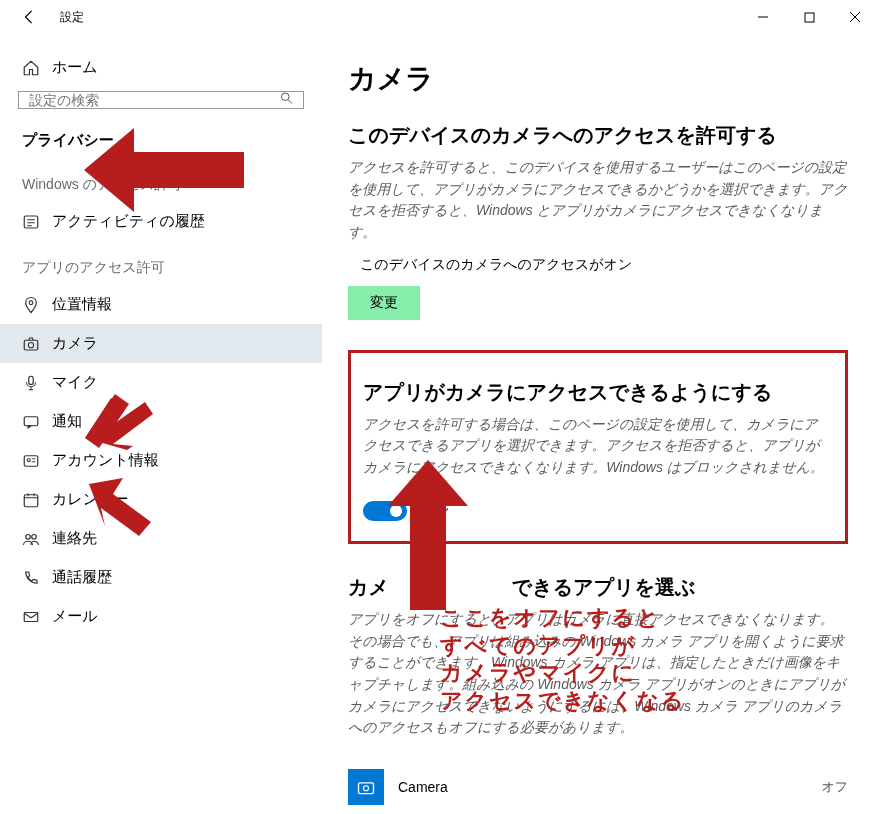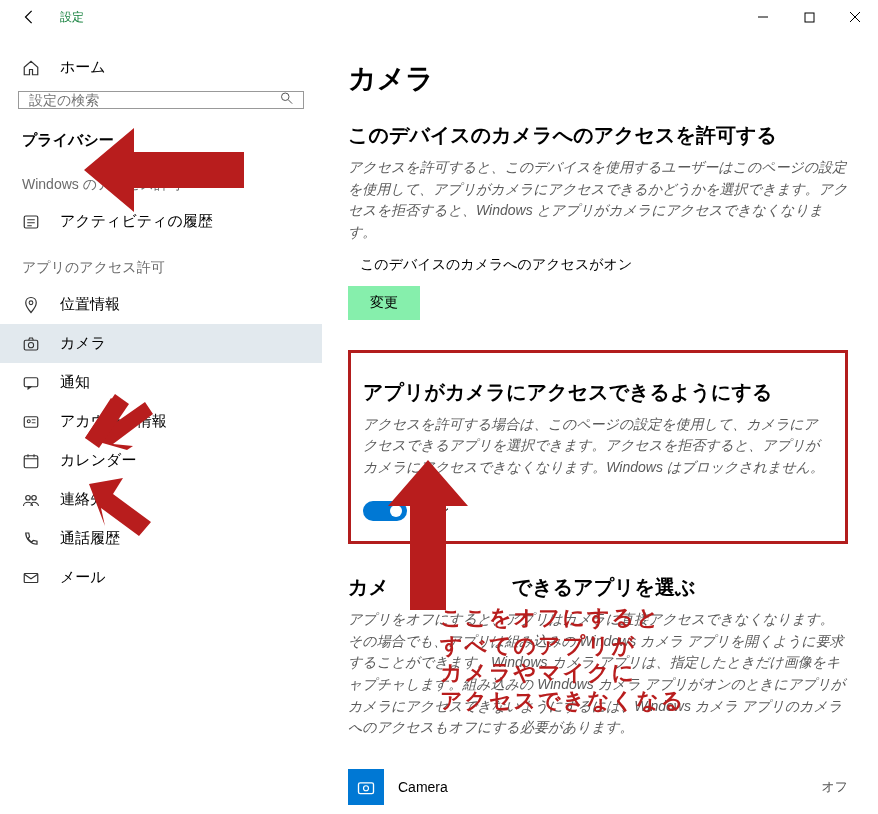--- a/index.html
+++ b/index.html
@@ -1,29 +1,29 @@
 <!DOCTYPE html>
 <html><head>
 <meta charset="utf-8">
 <style>
   * { box-sizing: border-box; margin: 0; padding: 0; font-family: "Yu Gothic UI", "Meiryo", sans-serif; }
   body { width: 878px; height: 814px; background: #fff; overflow: hidden; position: relative; }
 
   .titlebar { height: 34px; display: flex; align-items: center; border-bottom: 0; }
   .tb-left { display: flex; align-items: center; gap: 24px; padding-left: 22px; }
   .tb-back { width: 14px; height: 14px; display: flex; align-items: center; justify-content: center; cursor: pointer; }
-  .tb-title { font-size: 12px; color: #15803d; }
+  .tb-title { font-size: 12px; color: #000000; }
   .tb-spacer { flex: 1; }
   .tb-btn { width: 46px; height: 34px; display: flex; align-items: center; justify-content: center; cursor: pointer; }
 
   .content { display: flex; height: calc(100% - 34px); }
   .sidebar { width: 322px; padding: 14px 0 0 0; background: #fff; }
   .main { flex: 1; padding: 18px 30px 0 26px; background: #fff; overflow: hidden; }
 
-  .side-row { display: flex; align-items: center; padding: 10px 22px; gap: 20px; cursor: pointer; font-size: 15px; color: #000; }
+  .side-row { display: flex; align-items: center; padding: 10px 22px; gap: 12px; cursor: pointer; font-size: 15px; color: #000; }
   .side-row.selected { background: #e2e9ee; }
   .side-icon { width: 18px; height: 18px; display: flex; align-items: center; justify-content: center; color: #333; }
   .side-icon svg { width: 18px; height: 18px; }
 
   .search-wrap { margin: 4px 18px 14px 18px; position: relative; }
   .search-input { width: 100%; height: 18px; border: 1px solid #999; background: #fff; padding: 0 34px 0 10px; font-size: 14px; color: #555; }
   .search-icon-pos { position: absolute; right: 10px; top: 50%; transform: translateY(-50%); color: #555; }
 
   .side-header { padding: 8px 22px; font-size: 15px; font-weight: 600; color: #000; }
   .side-group-label { padding: 18px 22px 8px 22px; font-size: 14px; color: #6b6b6b; }
@@ -138,20 +138,29 @@
       <span class="side-icon">
         <svg viewBox="0 0 24 24">
             <rect x="3" y="7" width="18" height="13" rx="2" stroke="#333" stroke-width="1.6" fill="none"></rect>
             <circle cx="12" cy="13.5" r="3.5" stroke="#333" stroke-width="1.4" fill="none"></circle>
             <path d="M9 7 L10 4 H14 L15 7" stroke="#333" stroke-width="1.4" fill="none"></path>
           </svg>
       </span>
       <span>カメラ</span>
     </div>
 
+    <div class="side-row">
+      <span class="side-icon">
+        <svg viewBox="0 0 24 24">
+            <rect x="9" y="3" width="6" height="11" rx="3" stroke="#333" stroke-width="1.6" fill="none"></rect>
+            <path d="M6 11a6 6 0 0 0 12 0 M12 17 V21 M9 21 H15" stroke="#333" stroke-width="1.4" fill="none"></path>
+          </svg>
+      </span>
+      <span>マイク</span>
+    </div>
 
     <div class="side-row">
       <span class="side-icon">
         <svg viewBox="0 0 24 24">
             <rect x="3" y="5" width="18" height="12" rx="2" stroke="#333" stroke-width="1.6" fill="none"></rect>
             <path d="M8 20 L12 17 L8 17 Z" stroke="#333" stroke-width="1.4" fill="#333"></path>
           </svg>
       </span>
       <span>通知</span>
     </div>

